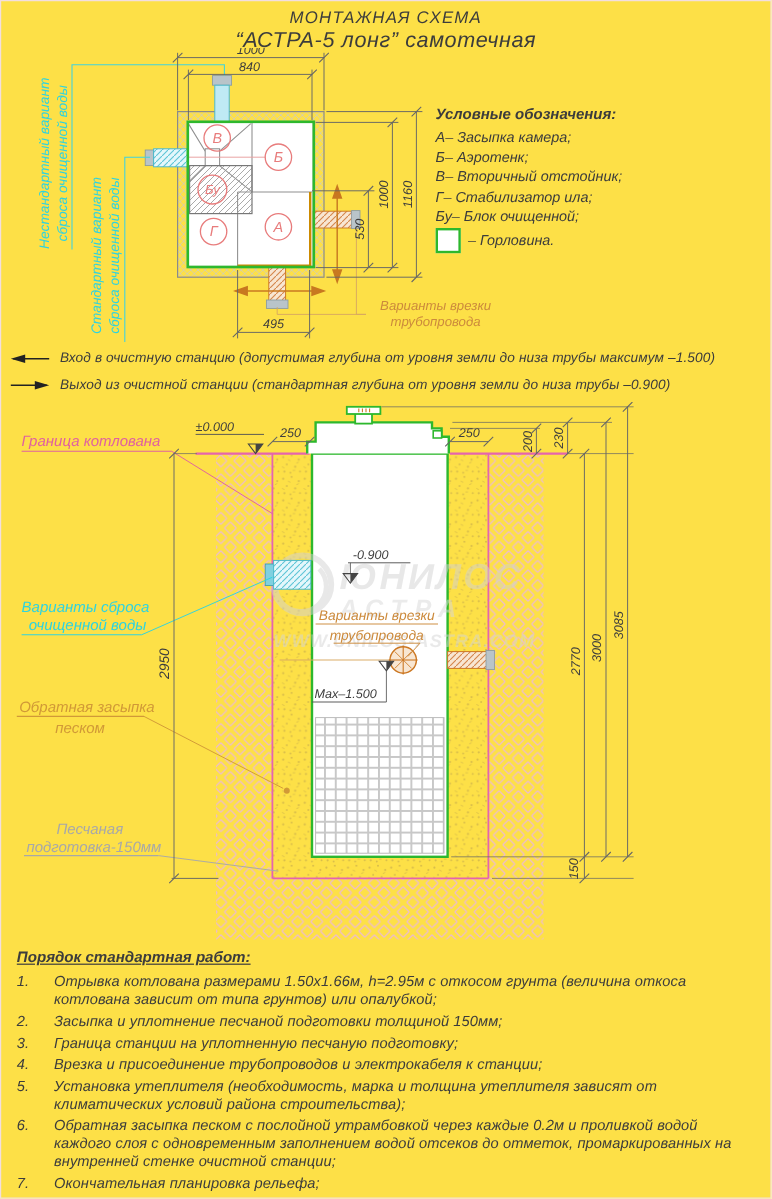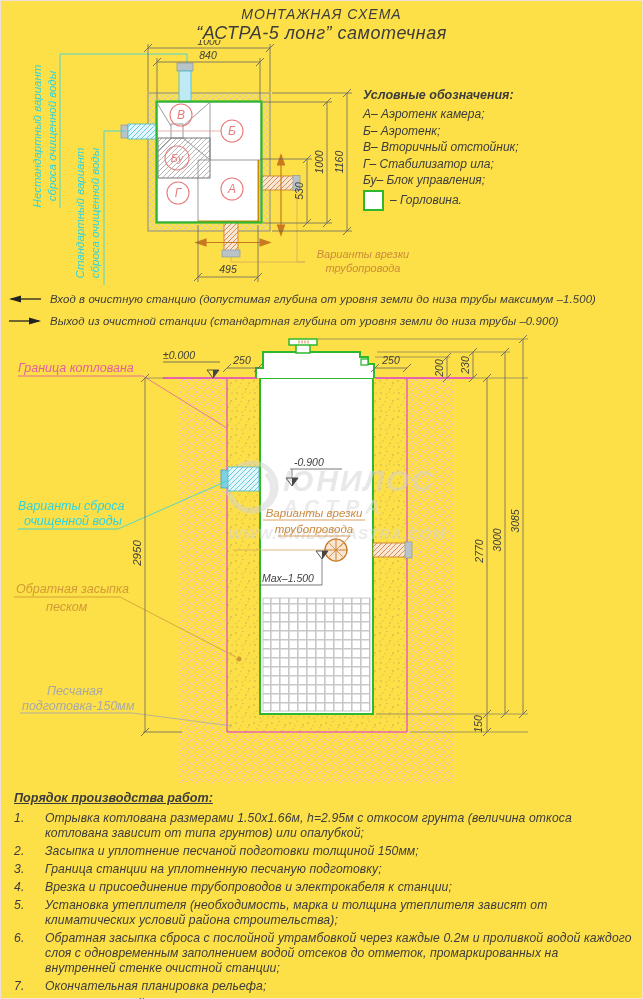--- a/index.html
+++ b/index.html
@@ -162,25 +162,25 @@
       <text x="208" y="59">840</text>
       <text transform="rotate(-90 343 162)" x="343" y="162">1160</text>
       <text transform="rotate(-90 323 162)" x="323" y="162">1000</text>
       <text transform="rotate(-90 303 191)" x="303" y="191">530</text>
       <text x="228" y="273">495</text>
     </g>
   </svg>
 
   <div id="legend">
     <div class="lg-title">Условные обозначения:</div>
-    <div class="lg-item">А– Аэротенк камера;</div>
+    <div class="lg-item">А– Засыпка камера;</div>
     <div class="lg-item">Б– Аэротенк;</div>
     <div class="lg-item">В– Вторичный отстойник;</div>
     <div class="lg-item">Г– Стабилизатор ила;</div>
-    <div class="lg-item">Бу– Блок управления;</div>
+    <div class="lg-item">Бу– Блок очищенной;</div>
     <div class="neck-row">
       <span class="neck-box"></span>
       <span>– Горловина.</span>
     </div>
   </div>
 
   <div class="note" style="top:293px">
     <svg width="34" height="10" viewBox="0 0 34 10">
       <line x1="3" y1="5" x2="33" y2="5" stroke="#222" stroke-width="1.3"></line>
       <polygon points="1,5 13,1.5 13,8.5" fill="#222"></polygon>
@@ -365,21 +365,21 @@
       <text transform="rotate(-90 469 365)" x="469" y="365">230</text>
       <text transform="rotate(-90 141 553)" x="141" y="553" font-size="11.5">2950</text>
       <text transform="rotate(-90 483 551)" x="483" y="551">2770</text>
       <text transform="rotate(-90 501 540)" x="501" y="540">3000</text>
       <text transform="rotate(-90 519 521)" x="519" y="521">3085</text>
       <text transform="rotate(-90 482 724)" x="482" y="724">150</text>
     </g>
   </svg>
 
   <div id="proc">
-    <div class="proc-title">Порядок производства работ:</div>
+    <div class="proc-title">Порядок стандартная работ:</div>
     <div class="proc-item">
         <span class="num">1.</span>
         <span class="ptext">Отрывка котлована размерами 1.50х1.66м, h=2.95м с откосом грунта (величина откоса котлована зависит от типа грунтов) или опалубкой;</span>
       </div>
     <div class="proc-item">
         <span class="num">2.</span>
         <span class="ptext">Засыпка и уплотнение песчаной подготовки толщиной 150мм;</span>
       </div>
     <div class="proc-item">
         <span class="num">3.</span>
@@ -388,21 +388,21 @@
     <div class="proc-item">
         <span class="num">4.</span>
         <span class="ptext">Врезка и присоединение трубопроводов и электрокабеля к станции;</span>
       </div>
     <div class="proc-item">
         <span class="num">5.</span>
         <span class="ptext">Установка утеплителя (необходимость, марка и толщина утеплителя зависят от климатических условий района строительства);</span>
       </div>
     <div class="proc-item">
         <span class="num">6.</span>
-        <span class="ptext">Обратная засыпка сброса с послойной утрамбовкой через каждые 0.2м и проливкой водой каждого слоя с одновременным заполнением водой отсеков до отметок, промаркированных на внутренней стенке очистной станции;</span>
+        <span class="ptext">Обратная засыпка песком с послойной утрамбовкой через каждые 0.2м и проливкой водой каждого слоя с одновременным заполнением водой отсеков до отметок, промаркированных на внутренней стенке очистной станции;</span>
       </div>
     <div class="proc-item">
         <span class="num">7.</span>
         <span class="ptext">Окончательная планировка рельефа;</span>
       </div>
     <div class="proc-item">
         <span class="num">8.</span>
         <span class="ptext">Запуск очистной станции в эксплуатацию.</span>
       </div>
   </div>

